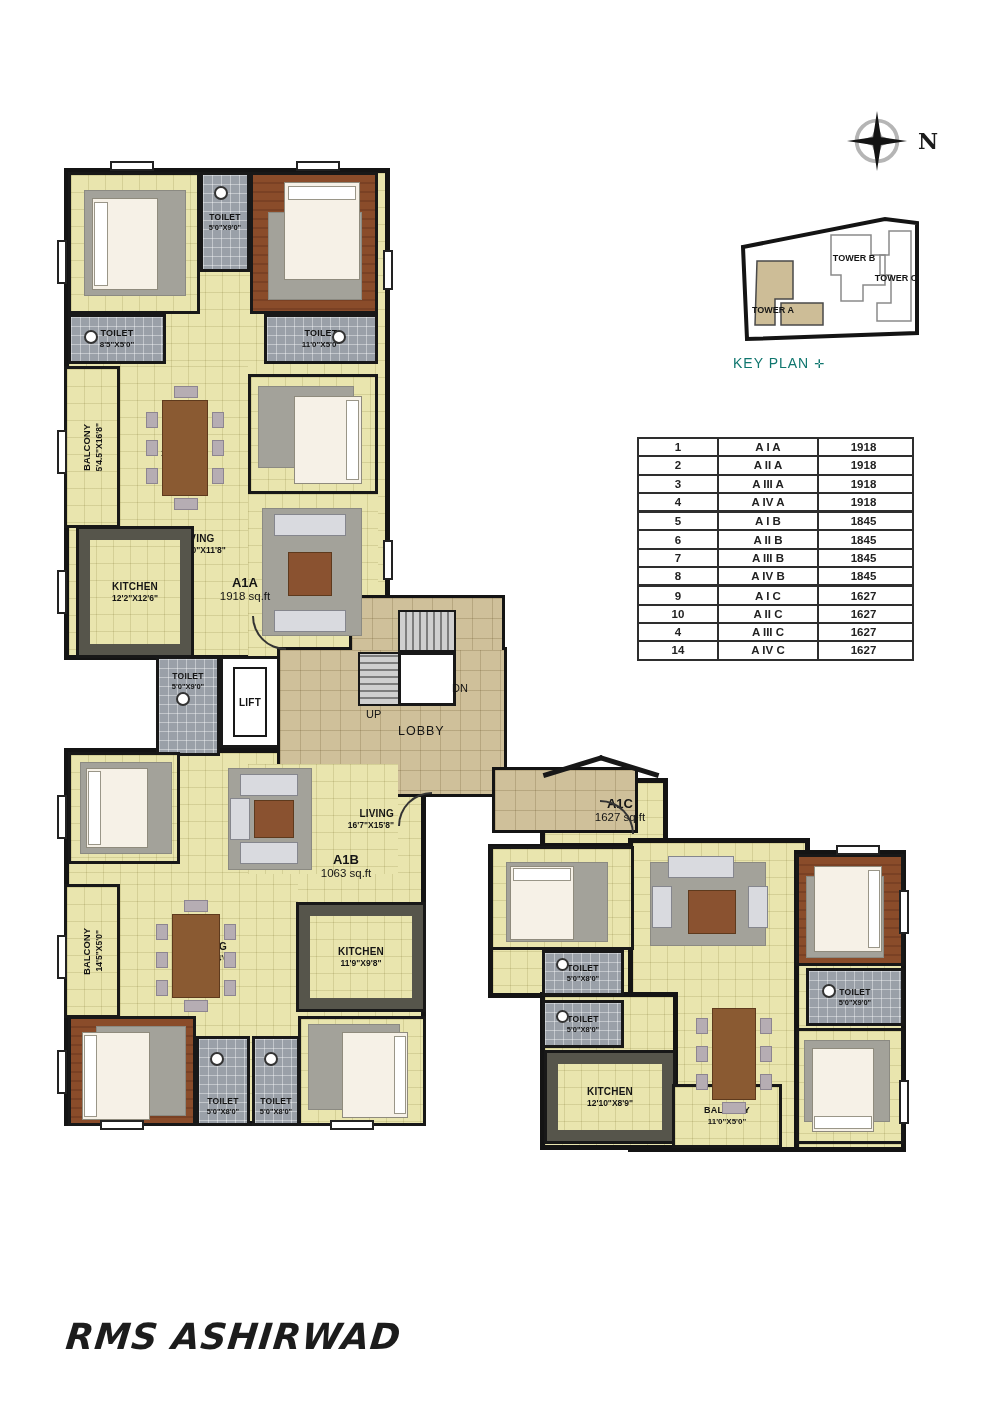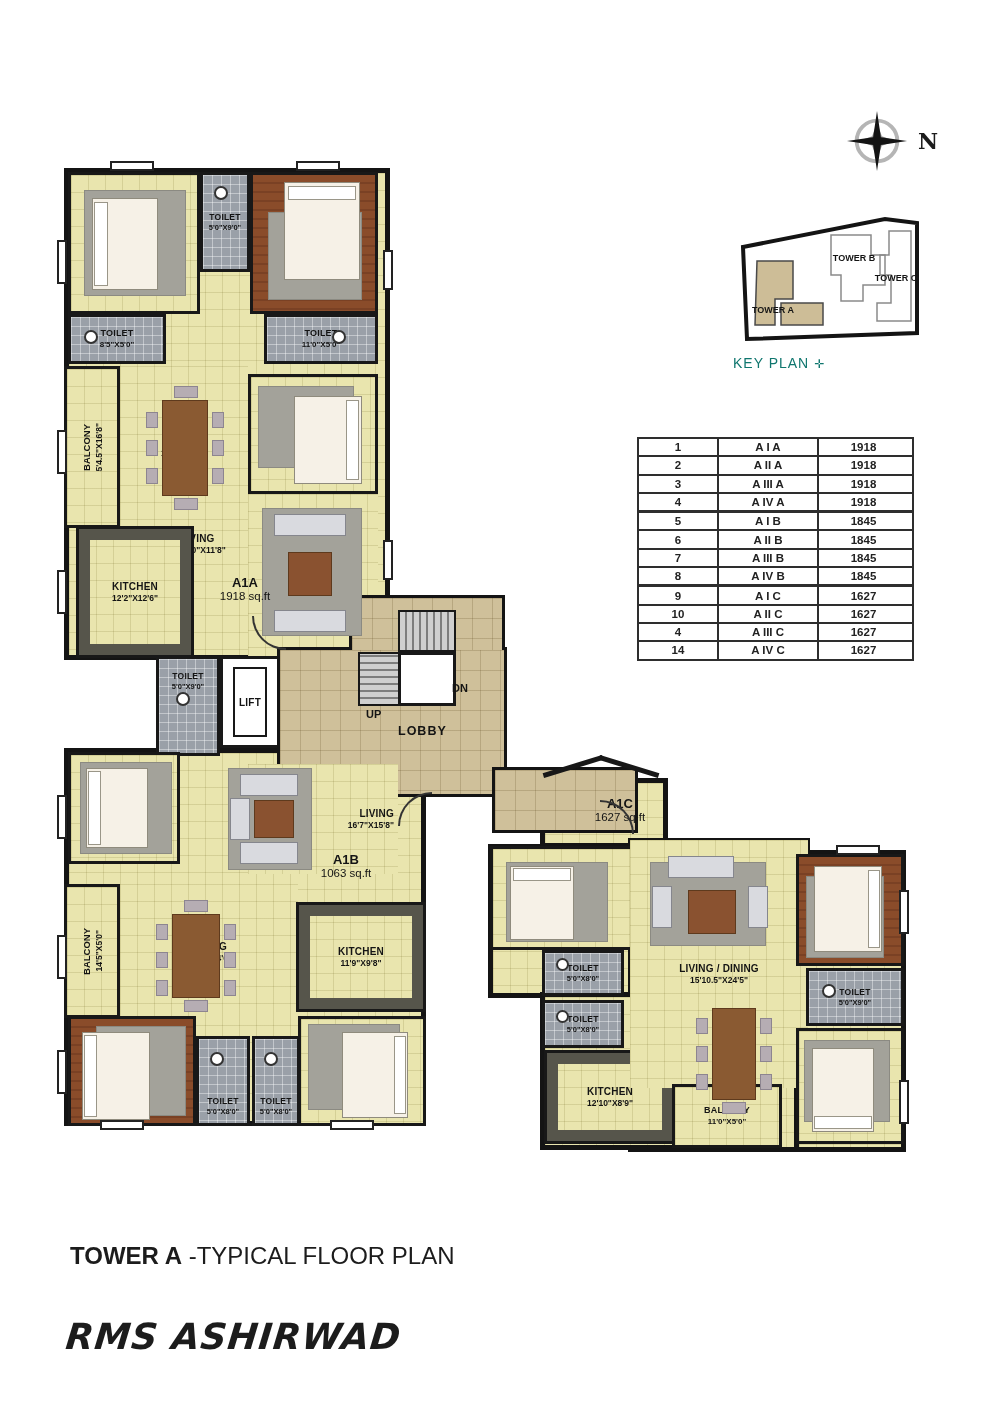--- a/index.html
+++ b/index.html
@@ -24,21 +24,21 @@
   .lbl{position:absolute;inset:0;display:flex;flex-direction:column;align-items:center;justify-content:center;text-align:center;font-weight:bold;color:#141414;z-index:6;line-height:1.3;pointer-events:none}
   .lbl .nm{font-size:10px;letter-spacing:.2px}
   .lbl .dm{font-size:8.5px}
   .vlbl{position:absolute;inset:0;display:flex;align-items:center;justify-content:center;gap:2px;z-index:6}
   .vlbl span{writing-mode:vertical-rl;transform:rotate(180deg);font-weight:bold;color:#141414}
   .vlbl .nm{font-size:9.5px}
   .vlbl .dm{font-size:8.5px}
   .unitlbl{position:absolute;z-index:6;text-align:center;color:#141414}
   .unitlbl .u{font-weight:bold;font-size:13px;display:block}
   .unitlbl .a{font-size:11.5px;display:block}
-  .tinylbl{position:absolute;z-index:6;font-weight:bold;font-size:11px;color:#141414}
+  .tinylbl{position:absolute;z-index:6;font-weight:normal;font-size:11px;color:#141414}
 
   
   .f{position:absolute;box-sizing:border-box;z-index:3}
   .rug{background:#a3a29a;border:1px solid #8b8a82}
   .bed{background:#f6f1e7;border:1px solid #8f8b7d;z-index:4}
   .pil{background:#ffffff;border:1px solid #9a9688;z-index:5}
   .tbl{background:#8a5a32;border:1px solid #5e3a1d;z-index:4}
   .chair{background:#b6adb3;border:1px solid #8d8590;z-index:4}
   .sofa{background:#d9dadf;border:1px solid #85868d;z-index:4}
   .coffee{background:#8a5230;border:1px solid #5e3a1d;z-index:5}
@@ -348,26 +348,20 @@
     <div class="lbl">
         <span class="nm" style="font-size:8.5px">TOILET</span>
         <span class="dm" style="font-size:7.5px">5'0"X8'0"</span>
       </div>
   </div>
   <div class="r cream" style="left:544px;top:1050px;width:132px;height:94px">
     <div class="kc"></div>
     <div class="lbl">
         <span class="nm">KITCHEN</span>
         <span class="dm">12'10"X8'9"</span>
-      </div>
-  </div>
-  <div class="r cream noborder" style="left:630px;top:840px;width:178px;height:248px">
-    <div class="lbl" style="justify-content:flex-start;padding-top:122px">
-        <span class="nm">LIVING / DINING</span>
-        <span class="dm">15'10.5"X24'5"</span>
       </div>
   </div>
   <div class="r cream" style="left:672px;top:1084px;width:110px;height:64px">
     <div class="lbl">
         <span class="nm" style="font-size:9px">BALCONY</span>
         <span class="dm" style="font-size:8px">11'0"X5'0"</span>
       </div>
   </div>
   <div class="r wood" style="left:796px;top:854px;width:108px;height:112px">
     <div class="lbl">
@@ -493,18 +487,15 @@
   <div class="win" style="left:57px;top:935px;width:10px;height:44px"></div>
   <div class="win" style="left:57px;top:1050px;width:10px;height:44px"></div>
   <div class="win" style="left:383px;top:250px;width:10px;height:40px"></div>
   <div class="win" style="left:383px;top:540px;width:10px;height:40px"></div>
   <div class="win" style="left:100px;top:1120px;width:44px;height:10px"></div>
   <div class="win" style="left:330px;top:1120px;width:44px;height:10px"></div>
   <div class="win" style="left:899px;top:890px;width:10px;height:44px"></div>
   <div class="win" style="left:899px;top:1080px;width:10px;height:44px"></div>
   <div class="win" style="left:836px;top:845px;width:44px;height:10px"></div>
 
-  <div class="title">
-    <span class="b">TOWER A</span><span> -TYPICAL FLOOR PLAN</span>
-  </div>
   <div class="logo">RMS ASHIRWAD</div>
 
 </div>
 
 </body></html>

